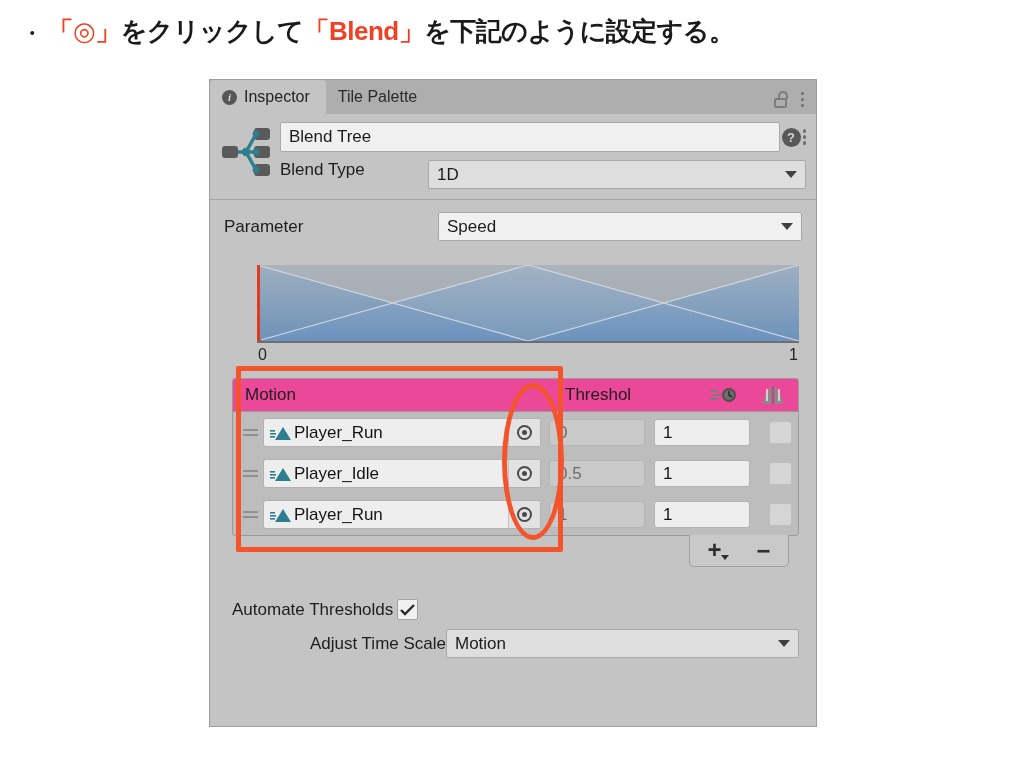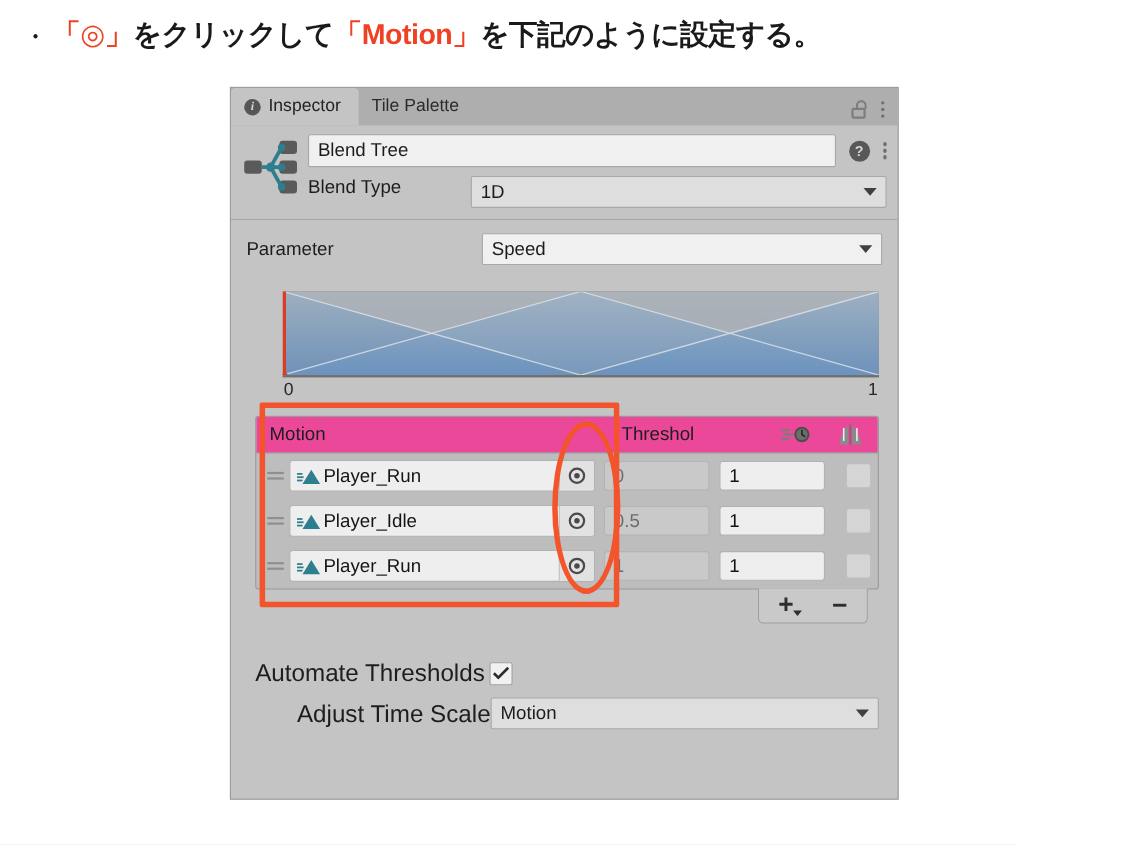--- a/index.html
+++ b/index.html
@@ -95,21 +95,21 @@
     border-bottom: 1px solid #a6a6a6;
     flex: none;
   }
   .bt-icon {
     width: 54px; height: 56px;
     position: relative;
     flex: none;
     margin-top: 2px;
   }
   .header-fields { flex: 1; display: flex; flex-direction: column; gap: 8px; padding-left: 6px; }
-  .name-row { display: flex; align-items: center; gap: 12px; }
+  .name-row { display: flex; align-items: center; gap: 2px; }
   .name-field {
     flex: 1; height: 30px;
     background: #f0f0f0;
     border: 1px solid #a8a8a8;
     border-radius: 2px;
     display: flex; align-items: center;
     padding: 0 8px;
     font-size: 17px; color: #1c1c1c;
   }
   .help-icon {
@@ -275,21 +275,21 @@
     width: 0; height: 0;
     border-left: 4px solid transparent;
     border-right: 4px solid transparent;
     border-top: 5px solid #2e2e2e;
   }
   .minus { font-size: 24px; font-weight: bold; color: #2e2e2e; line-height: 18px; }
 
   
   .settings { margin-top: 32px; margin-left: 8px; margin-right: 3px; }
   .set-row { display: flex; align-items: center; margin-bottom: 9px; }
-  .set-label { font-size: 22px; color: #1d1d1d; }
+  .set-label { font-size: 17px; color: #1d1d1d; }
   .set-label.w { width: 214px; flex: none; text-align: right; }
   .checkbox {
     width: 21px; height: 21px;
     background: #f1f1f1;
     border: 1px solid #a2a2a2;
     border-radius: 2px;
     display: flex; align-items: center; justify-content: center;
     margin-left: 4px;
   }
   .checkbox svg { display: block; }
@@ -312,21 +312,21 @@
     pointer-events: none;
   }
 </style>
 </head>
 <body>
 
 <div class="headline">
   <span class="bullet">・</span>
   <span class="hl-red">「◎」</span>
   <span>をクリックして</span>
-  <span class="hl-red">「Motion」</span>
+  <span class="hl-red">「Blend」</span>
   <span>を下記のように設定する。</span>
 </div>
 
 <div class="inspector">
 
   <div class="tabbar">
     <div class="tab active">
       <span class="info-icon">i</span>
       <span>Inspector</span>
     </div>

